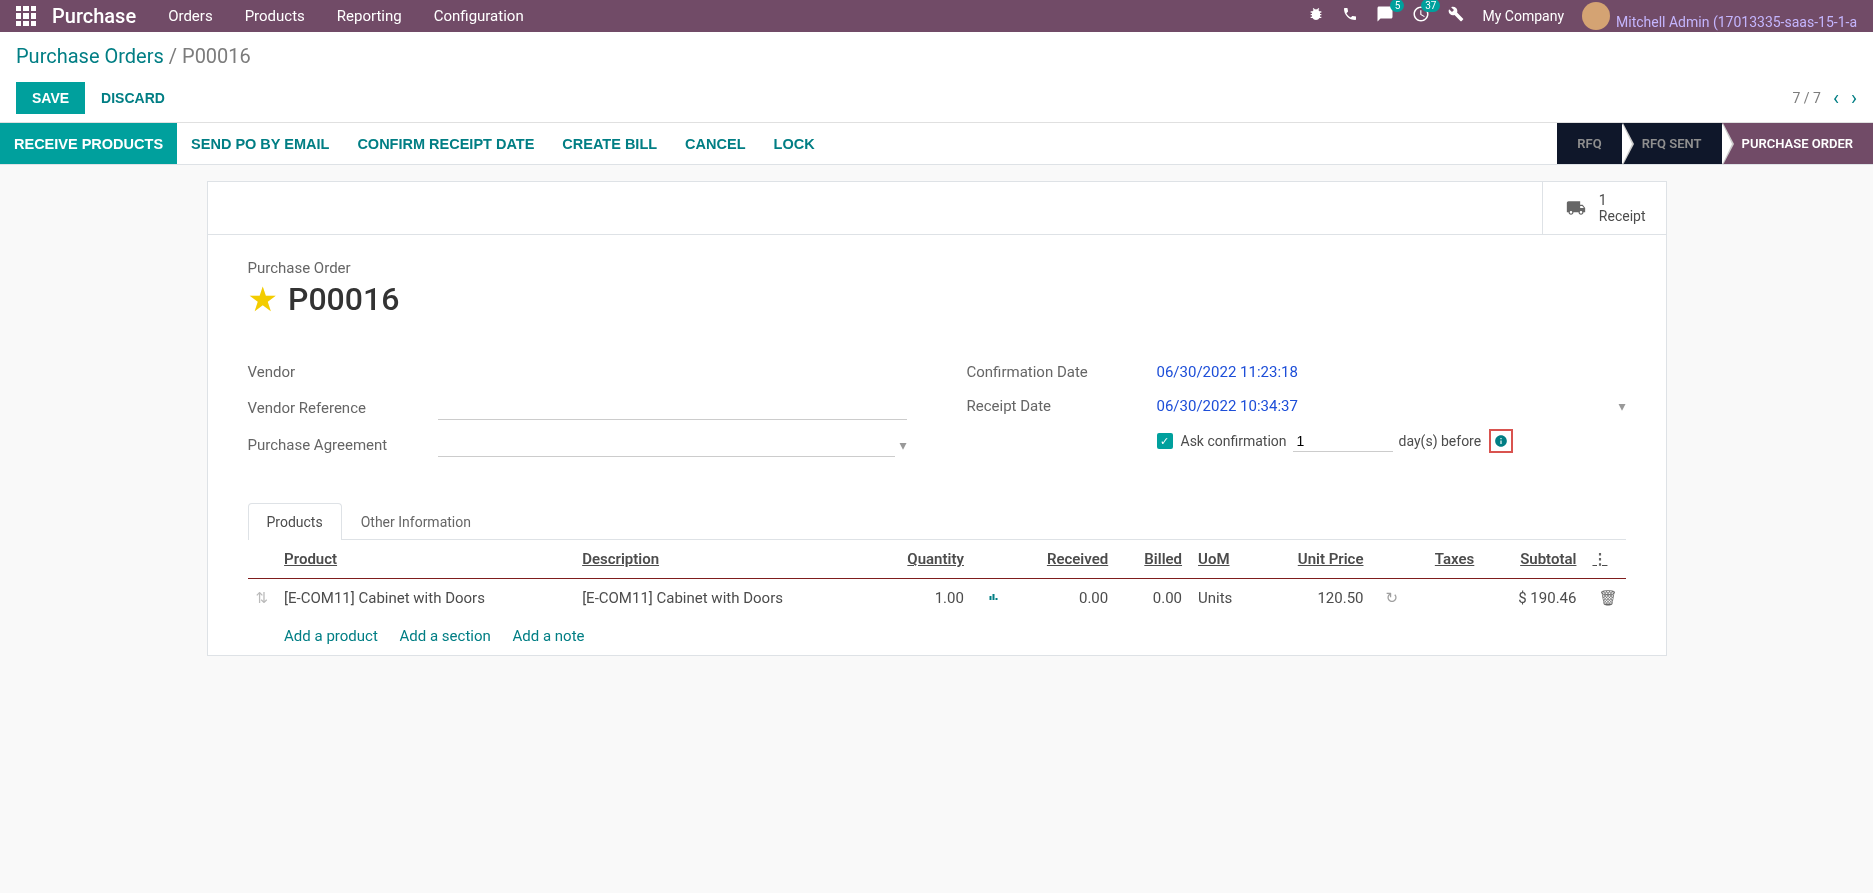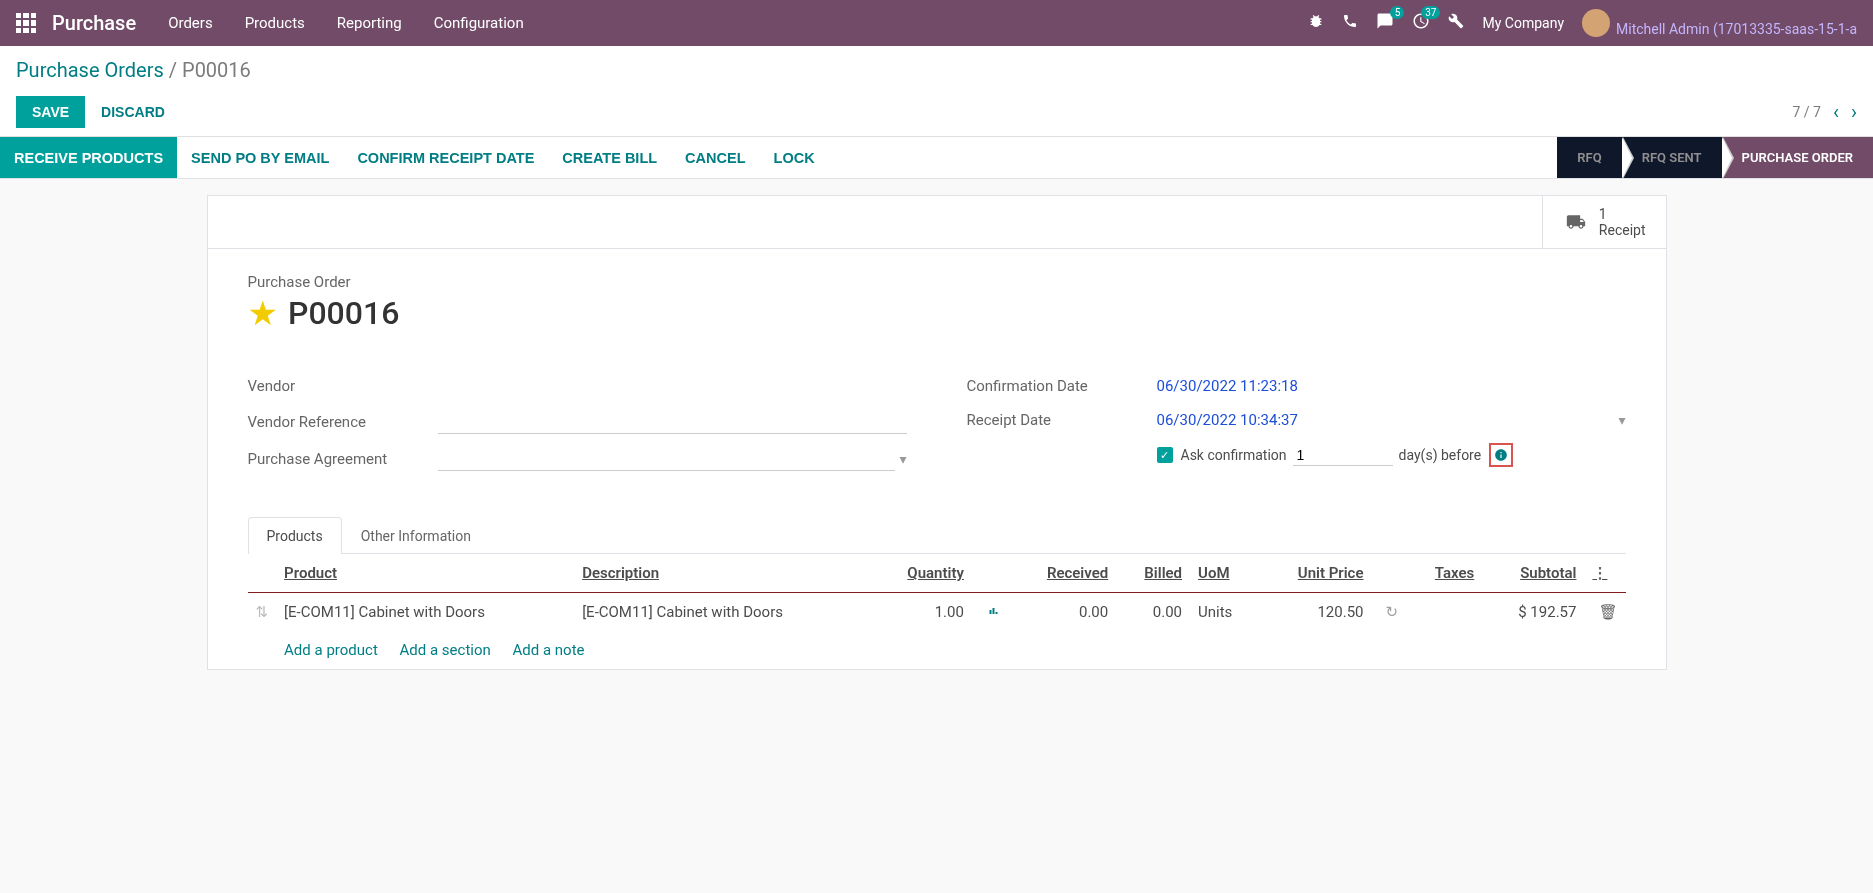--- a/index.html
+++ b/index.html
@@ -1,19 +1,19 @@
 <!DOCTYPE html>
 <html><head>
 <meta charset="utf-8">
 <style>
 * { box-sizing: border-box; margin: 0; padding: 0; }
 body { font-family: -apple-system, BlinkMacSystemFont, "Segoe UI", Roboto, sans-serif; font-size: 14px; color: #4c4c4c; background: #f9f9f9; overflow-x: hidden; }
 
 
-.topnav { background: #714B67; color: #fff; height: 46px; display: flex; align-items: center; padding: 0 16px; }
+.topnav { background: #714B67; color: #fff; height: 32px; display: flex; align-items: center; padding: 0 16px; }
 .topnav .apps-icon { width: 20px; height: 20px; display: grid; grid-template-columns: repeat(3,1fr); grid-template-rows: repeat(3,1fr); gap: 2px; margin-right: 16px; cursor: pointer; }
 .topnav .apps-icon span { background: #fff; }
 .topnav .brand { font-size: 20px; font-weight: 500; margin-right: 32px; }
 .topnav .menu { display: flex; gap: 32px; }
 .topnav .menu a { color: #fff; text-decoration: none; font-size: 15px; }
 .topnav .spacer { flex: 1; }
 .topnav .right { display: flex; align-items: center; gap: 18px; }
 .topnav .icon-btn { color: #fff; cursor: pointer; font-size: 16px; position: relative; }
 .badge { position: absolute; top: -6px; right: -10px; background: #00a09d; color: #fff; font-size: 10px; border-radius: 8px; padding: 1px 4px; min-width: 14px; text-align: center; }
 .avatar { width: 28px; height: 28px; border-radius: 50%; background: #d4a373; display: inline-block; margin-right: 6px; vertical-align: middle; }
@@ -272,21 +272,21 @@
           <td class="num">1.00</td>
           <td><span class="chart-icon"><svg width="16" height="12" viewBox="0 0 24 24" fill="currentColor">
                   <path d="M3 18h4v-8H3v8zm6 0h4V6H9v12zm6 0h4v-4h-4v4z"></path>
                 </svg></span></td>
           <td class="num">0.00</td>
           <td class="num">0.00</td>
           <td>Units</td>
           <td class="num">120.50</td>
           <td><span class="refresh-icon">↻</span></td>
           <td class="num"></td>
-          <td class="num">$ 192.57</td>
+          <td class="num">$ 190.46</td>
           <td><span class="trash-icon">🗑</span></td>
         </tr>
         <tr>
           <td></td>
           <td colspan="12" class="add-links">
             <a>Add a product</a>
             <a>Add a section</a>
             <a>Add a note</a>
           </td>
         </tr>

